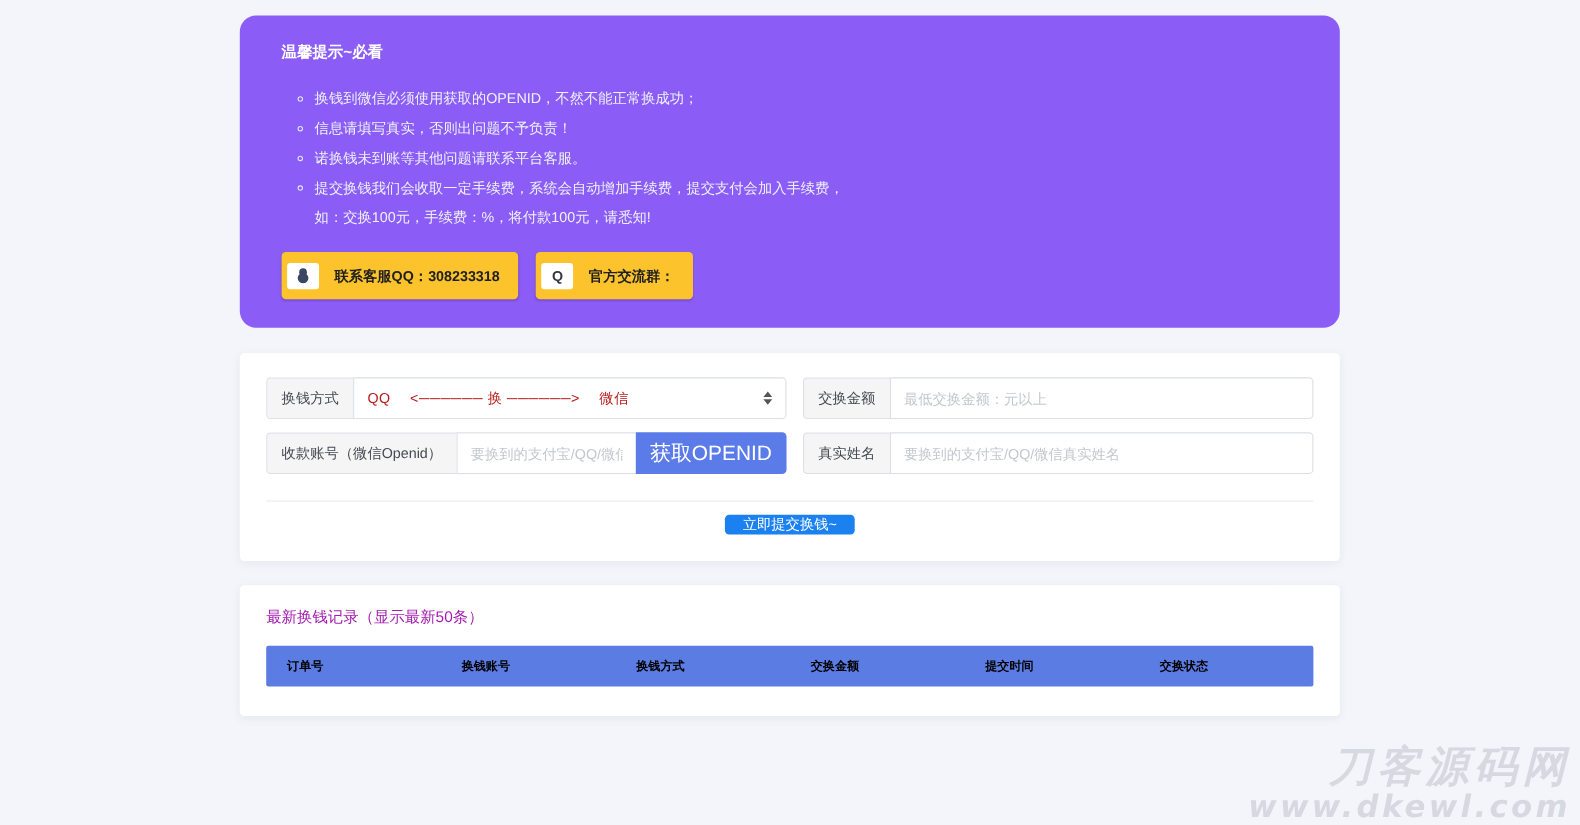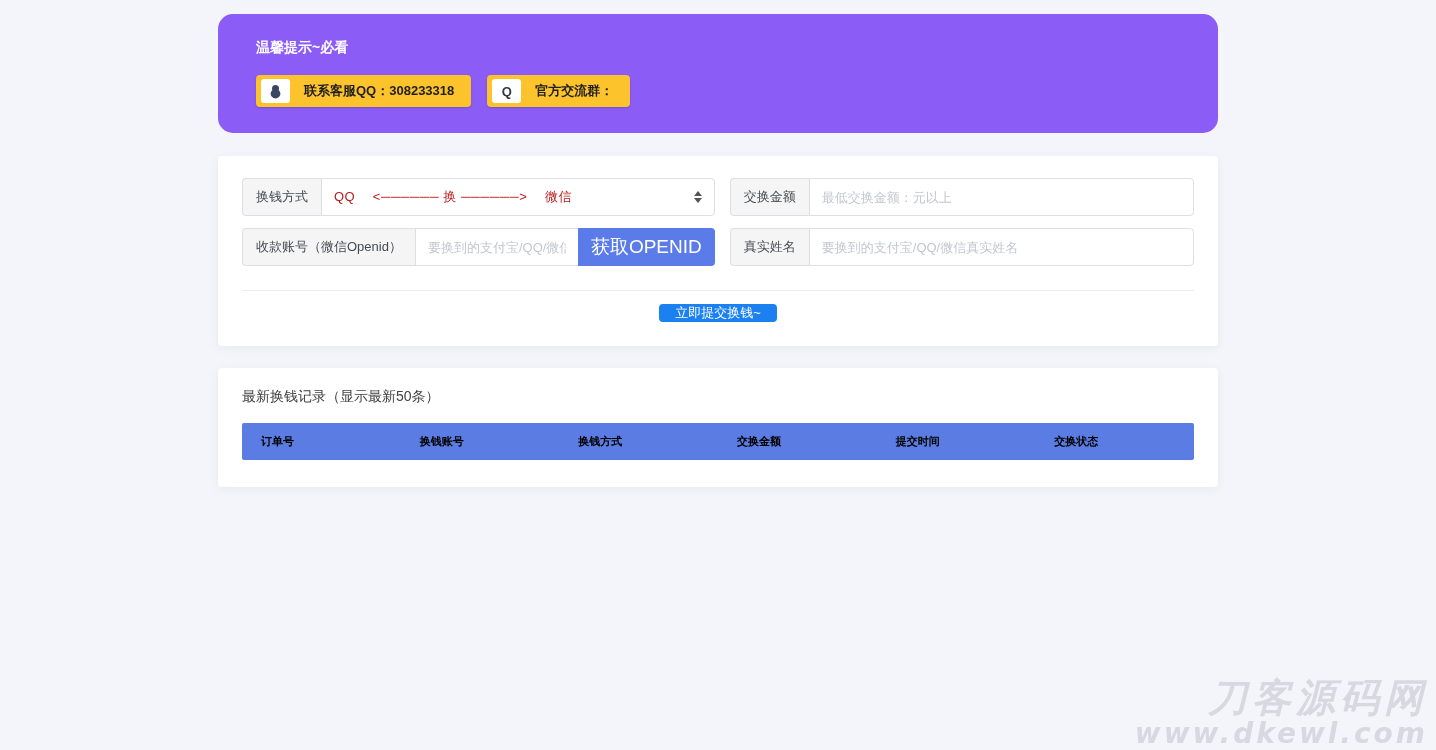--- a/index.html
+++ b/index.html
@@ -27,21 +27,21 @@
     font-size: 13px;
     line-height: 27px;
     color: #eef2ff;
   }
   .notice-list li::marker { color: #dfe6ff; }
   .notice-buttons { margin-top: 18px; display: flex; gap: 16px; }
   .ybtn {
     background: #fcc32d;
     border: none;
     border-radius: 4px;
-    height: 32px;
+    height: 43px;
     display: inline-flex;
     align-items: center;
     padding: 0 17px 0 5px;
     font-family: inherit;
     font-size: 13px;
     font-weight: bold;
     color: #1f1f1f;
     cursor: pointer;
     box-shadow: 0 1px 2px rgba(0,0,0,.15);
   }
@@ -127,21 +127,21 @@
     border: none;
     border-radius: 4px;
     padding: 0 16px;
     font-family: inherit;
     font-size: 13px;
     cursor: pointer;
   }
 
   
   .records-card { margin-top: 22px; padding: 20px 24px 27px 24px; }
-  .records-title { font-size: 14px; color: #404040; }
+  .records-title { font-size: 14px; color: #a21caf; }
   .thead {
     margin-top: 17px;
     display: flex;
     background: #5b7ce2;
     height: 37px;
     align-items: center;
     border-radius: 2px;
   }
   .th {
     flex: 1;
@@ -168,20 +168,29 @@
   .wm1 { font-size: 39px; letter-spacing: 5px; }
   .wm2 { font-size: 28px; letter-spacing: 3px; font-family: "DejaVu Sans", sans-serif; text-align: center; }
 </style>
 </head>
 <body>
 
 <div class="container">
 
   <section class="notice">
     <div class="notice-title">温馨提示~必看</div>
+    <ul class="notice-list">
+      <li><span>换钱到微信必须使用获取的OPENID，不然不能正常换成功；</span></li>
+      <li><span>信息请填写真实，否则出问题不予负责！</span></li>
+      <li><span>诺换钱未到账等其他问题请联系平台客服。</span></li>
+      <li>
+        <span>提交换钱我们会收取一定手续费，系统会自动增加手续费，提交支付会加入手续费，</span>
+        <div>如：交换100元，手续费：%，将付款100元，请悉知!</div>
+      </li>
+    </ul>
     <div class="notice-buttons">
       <button class="ybtn">
         <span class="iconbox">
           <svg width="13" height="15" viewBox="0 0 13 15">
             <circle cx="6.5" cy="4.4" r="3.5" fill="#3a4763"></circle>
             <ellipse cx="6.5" cy="9.8" rx="4.9" ry="4.7" fill="#3a4763"></ellipse>
           </svg>
         </span>
         <span>联系客服QQ：308233318</span>
       </button>

